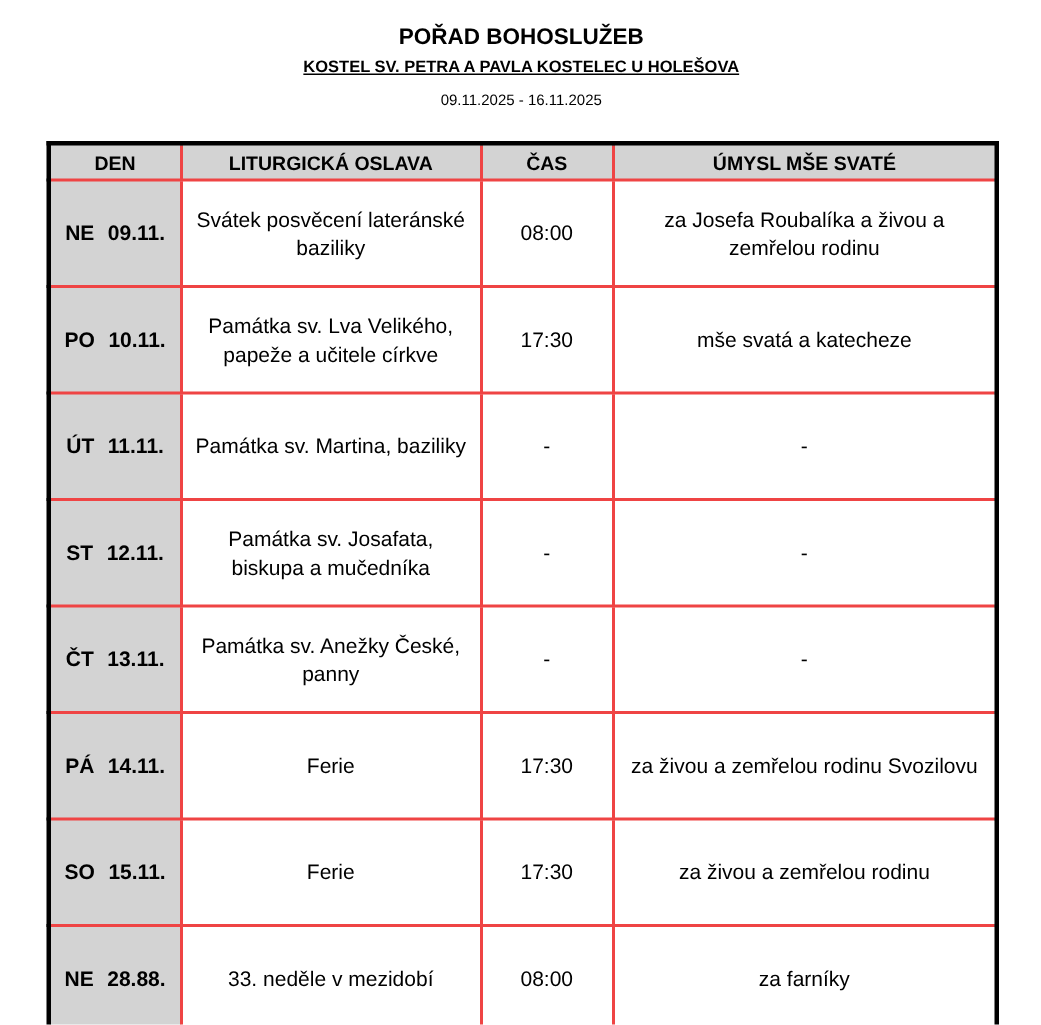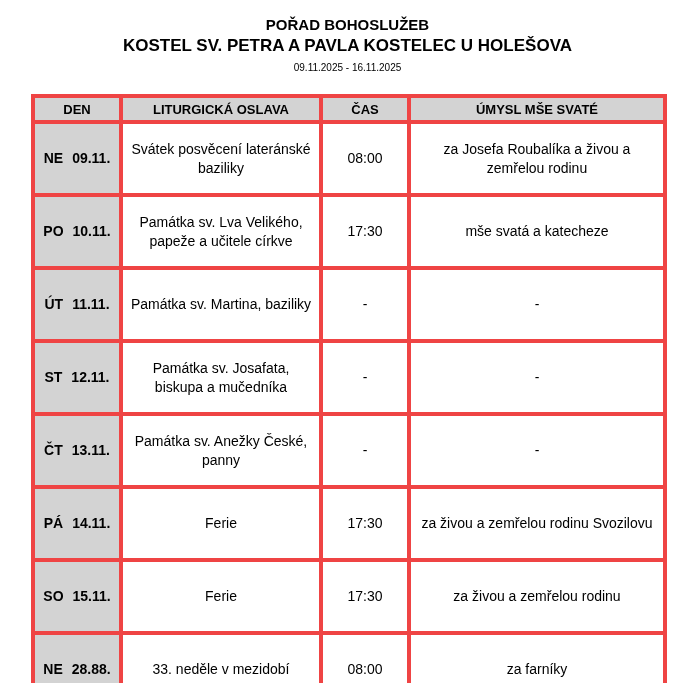--- a/index.html
+++ b/index.html
@@ -19,37 +19,38 @@
   .doc-header {
     text-align: center;
     margin-bottom: 16px;
   }
   .doc-title {
     font-size: 15px;
     font-weight: bold;
     line-height: 21px;
   }
   .doc-subtitle {
-    font-size: 17px;
+    font-size: 11px;
     font-weight: bold;
     line-height: 21px;
+    text-decoration: underline;
   }
   .doc-daterange {
     font-size: 10px;
     font-weight: normal;
     line-height: 20px;
     margin-top: 2px;
   }
   table.schedule {
     border-collapse: collapse;
     width: 632px;
     table-layout: fixed;
   }
   table.schedule, table.schedule th, table.schedule td {
-    border: 4px solid #ef4444;
+    border: 2px solid #ef4444;
   }
   table.schedule {
     border: 3px solid #000000;
   }
   th {
     background: #d3d3d3;
     font-size: 13px;
     font-weight: bold;
     padding: 3px 2px;
     height: 16px;

